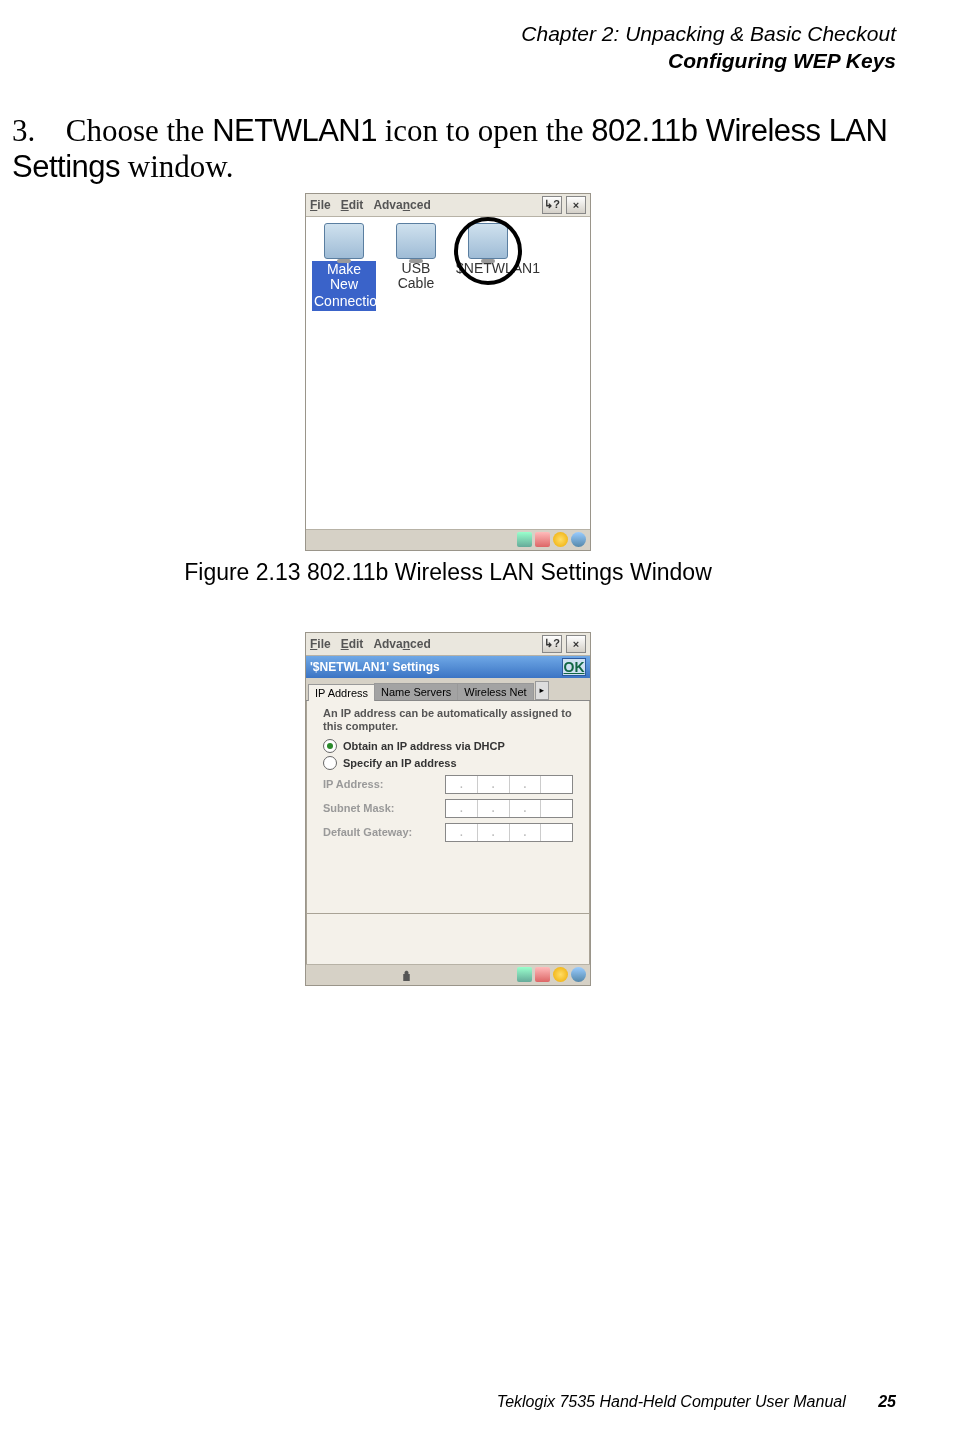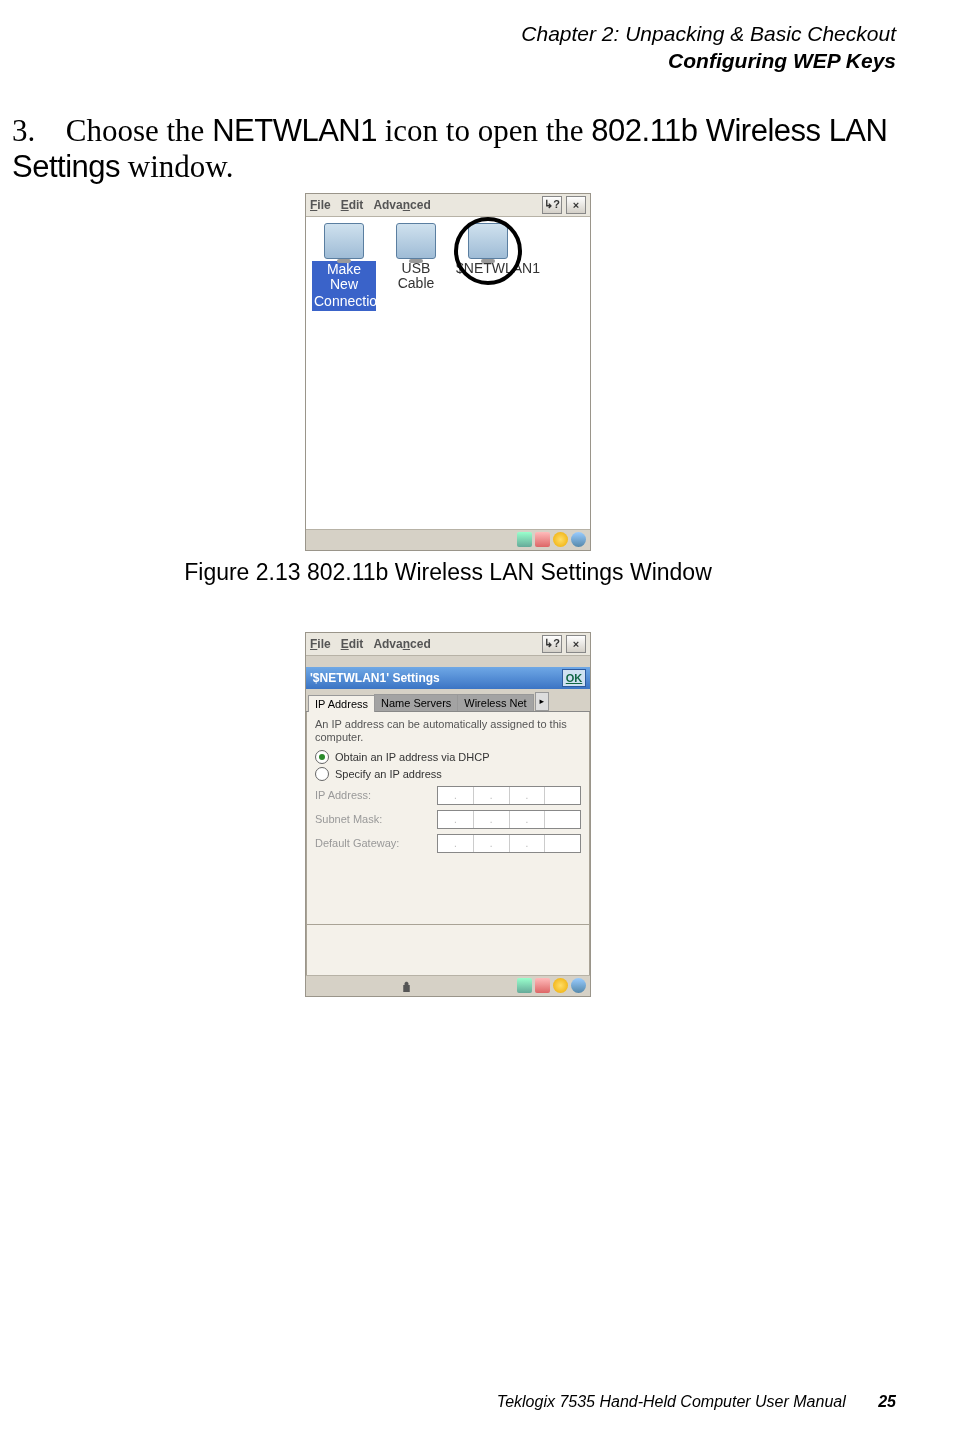--- a/index.html
+++ b/index.html
@@ -113,40 +113,40 @@
   .tray4 { background: linear-gradient(#9cf,#58a); border-radius:50%; }
 
   
   .win2 { width: 284px; margin-top: 40px; }
   .titlebar {
     height: 22px;
     background: linear-gradient(#6fa8e6,#3b74c4);
     color:#fff; font-size:12px; font-weight:bold;
     display:flex; align-items:center; padding:0 4px;
     justify-content:space-between;
-    margin-top:11px;
   }
   .okbtn {
     width:22px; height:16px; background:#cfe1f2; border:1px solid #2d5a9e;
-    font-size:11px; font-weight:bold; color:#164; display:flex; align-items:center; justify-content:center;text-decoration:underline;
+    font-size:14px; font-weight:bold; color:#164; display:flex; align-items:center; justify-content:center;text-decoration:underline;
   }
   .tabs {
     display:flex; gap:0; background:#d6d1c6; height:22px; font-size:11px;
     border-bottom:1px solid #888; padding-left:2px; align-items:flex-end;
   }
   .tab {
     background:#a3a3a3; border:1px solid #999; border-bottom:none; padding:2px 6px;
     margin-right:-1px;
   }
   .tab.active { background:#f4f1ea; position:relative; top:1px; }
   .scrollhint { width:12px; border:1px solid #999; background:#ddd; margin-left:2px; height:17px; display:flex; align-items:center; justify-content:center; font-size:9px; }
   .panel {
     background:#f4f1ea; border:1px solid #a9a396; border-top:none;
-    padding:6px 8px 10px; font-size:11px; color:#333;
+    padding:6px 16px 10px; font-size:11px; color:#333;
     height: 196px;
+    font-weight: bold;
   }
   .info { color:#555; margin-bottom:6px; line-height:1.2; }
   .radio-row { display:flex; align-items:center; gap:6px; margin:3px 0; }
   .radio {
     width:12px; height:12px; border:1px solid #666; border-radius:50%;
     background:#fff; display:inline-flex; align-items:center; justify-content:center;
   }
   .radio.sel::after { content:""; width:6px; height:6px; background:#2a8a2a; border-radius:50%; }
   .field-row { display:flex; align-items:center; margin:5px 0; gap:22px; color:#999; }
   .field-row .label { width:100px; }

